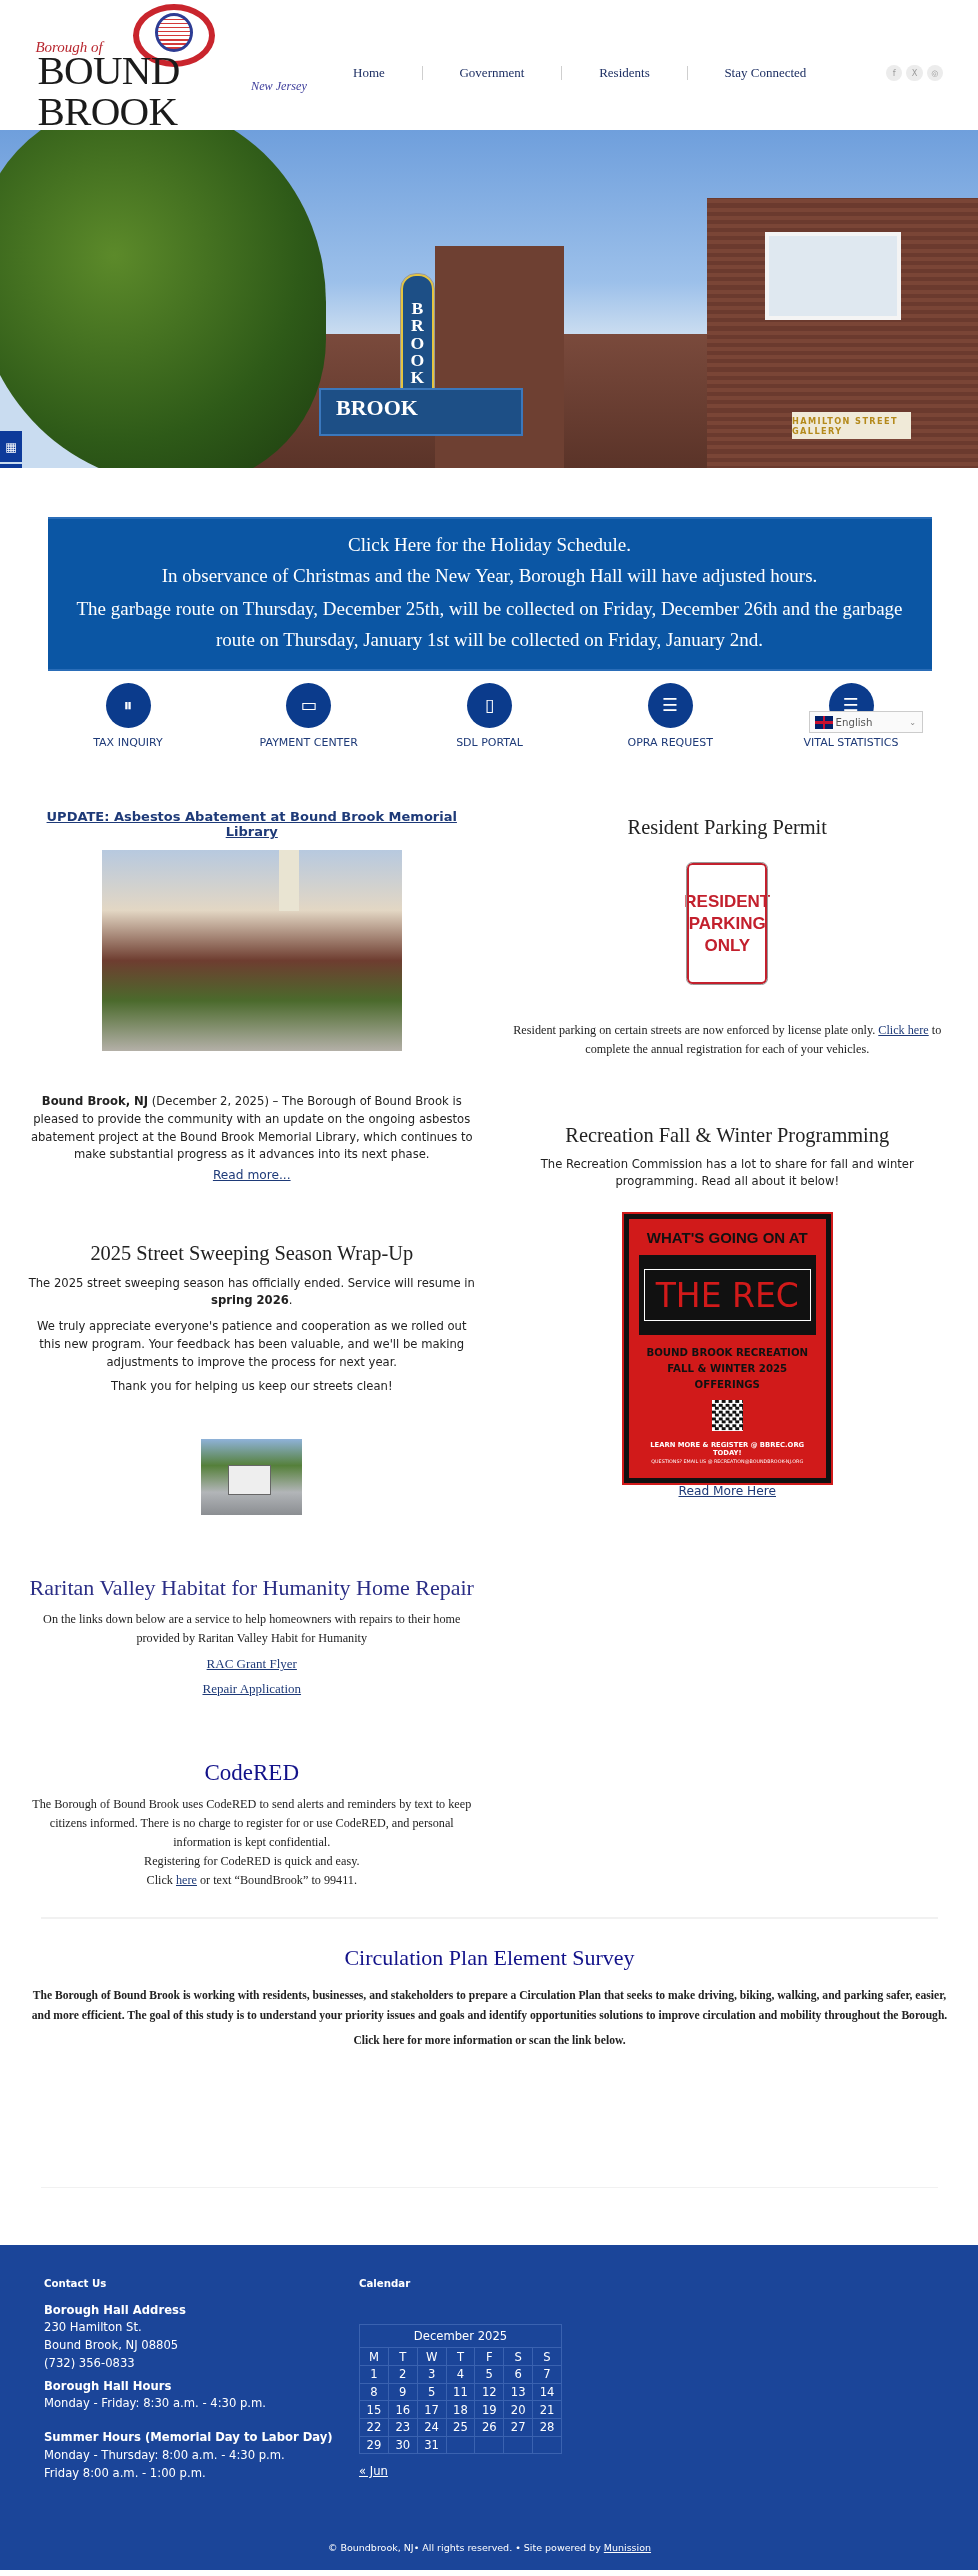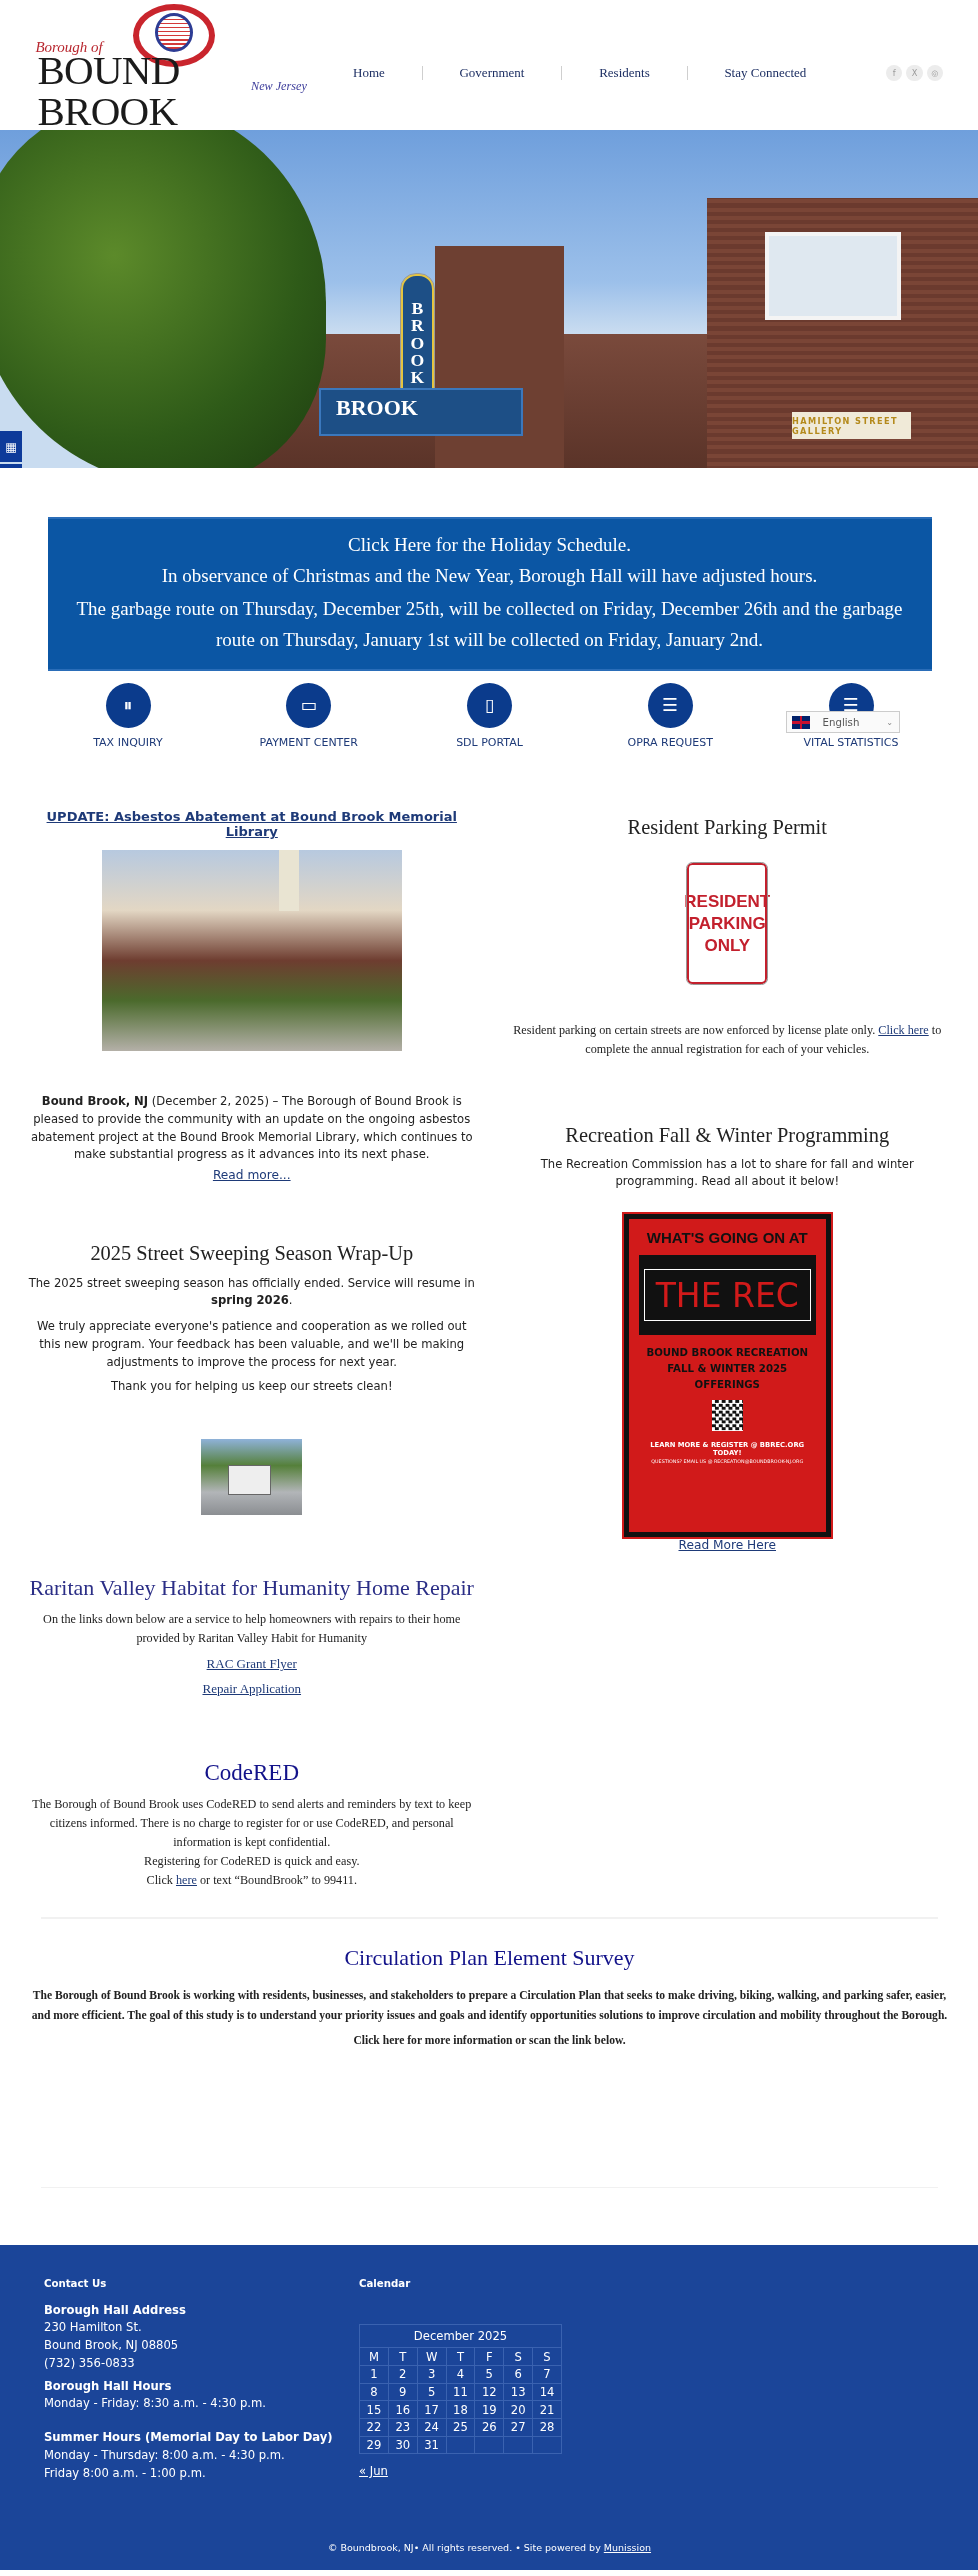--- a/index.html
+++ b/index.html
@@ -32,41 +32,41 @@
 .quick span{height:31px;background:#0d3a9a;color:#fff;display:flex;align-items:center;justify-content:center;font-size:12.2px}
 
 .alert{margin:49px auto 0;width:884px;background:#0b56a4;border-top:2px solid #2a6db8;border-bottom:2px solid #2a6db8;color:#fff;text-align:center;padding:9.5px 13.6px 13.6px;font-family:"Liberation Serif",serif}
 .alert p{font-size:19px;line-height:31px}
 .alert .gap{height:2.7px}
 
 .services{position:relative;width:884px;margin:12.2px auto 0;display:flex;justify-content:space-between;padding:0 26px}
 .svc{display:flex;flex-direction:column;align-items:center;width:109px;cursor:pointer}
 .svc .circ{width:45px;height:45px;border-radius:50%;background:#0b3b8c;display:flex;align-items:center;justify-content:center;color:#fff;font-size:17.7px}
 .svc .lbl{margin-top:8.2px;color:#1e3a78;font-size:11px;white-space:nowrap}
-.lang{position:absolute;left:738px;top:28.5px;width:114px;height:22px;border:0.7px solid #ccc;background:#fafafa;display:flex;align-items:center;padding:0 5.4px;font-size:10.2px;color:#555;gap:13px}
+.lang{position:absolute;left:761px;top:28.5px;width:114px;height:22px;border:0.7px solid #ccc;background:#fafafa;display:flex;align-items:center;padding:0 5.4px;font-size:10.2px;color:#555;gap:3px}
 .lang .flag{width:17.7px;height:12.2px;background:linear-gradient(90deg,transparent 42%,#c8102e 42% 58%,transparent 58%),linear-gradient(0deg,transparent 40%,#c8102e 40% 60%,transparent 60%),#012169}
 .lang .chev{margin-left:auto;color:#888;font-size:8.2px}
 
 .cols{display:flex;width:924px;margin:60px auto 0;gap:27px}
 .col{width:449px;text-align:center}
 .os{font-family:"DejaVu Sans",sans-serif}
 .news-title{font-size:13px;font-weight:bold;color:#1e3a78;text-decoration:underline}
 .libimg{width:300px;height:201px;margin:11px auto 0;background:linear-gradient(180deg,#b7c9df 0%,#e3d7c4 30%,#6e3d30 55%,#4b6a2c 75%,#b4b0a8 100%);position:relative}
 .libimg .steeple{position:absolute;left:177px;top:0;width:20.4px;height:61px;background:#e9e4d2}
 .p16{font-size:11.6px;line-height:17.7px;color:#222}
 .readmore{font-size:12.2px;color:#1e3a78;text-decoration:underline;display:inline-block;margin-top:4.1px}
 .h-serif{font-family:"Liberation Serif",serif;font-size:20.4px;color:#222;font-weight:normal}
 .sweepimg{width:101px;height:76px;margin:43px auto 0;background:linear-gradient(180deg,#8fb2d9 0%,#55803a 35%,#b2b5b8 70%,#8b8e92 100%);position:relative}
 .sweepimg::after{content:"";position:absolute;left:27px;top:26px;width:41px;height:28.5px;background:#eee;border:1.4px solid #666}
 .habitat{font-family:"Liberation Serif",serif;font-size:22px;color:#2b2e86}
 .ps{font-family:"Liberation Serif",serif;font-size:12.2px;line-height:19px;color:#222}
 .ls{font-family:"Liberation Serif",serif;font-size:13px;color:#1e3a78;text-decoration:underline}
 .codered{font-family:Liberation Serif, serif;font-size:23px;color:#13138a}
 .sign{width:80px;height:121px;margin:24.5px auto 0;border:2.7px solid #c3202d;border-radius:5.4px;outline:1.4px solid #999;outline-offset:0.7px;display:flex;flex-direction:column;align-items:center;justify-content:center;color:#c3202d;font-weight:bold;font-size:17px;line-height:22px;font-family:"Liberation Sans",sans-serif}
-.recimg{width:207px;height:323px;margin:23px auto 0;background:#d11a1a;border:5.4px solid #111;outline:2px solid #d11a1a;display:flex;flex-direction:column;align-items:center;padding:9.5px 6.8px}
+.recimg{width:207px;height:269px;margin:23px auto 0;background:#d11a1a;border:5.4px solid #111;outline:2px solid #d11a1a;display:flex;flex-direction:column;align-items:center;padding:9.5px 6.8px}
 .recimg .t1{font-size:15px;font-weight:bold;color:#111;font-family:"Liberation Sans",sans-serif}
 .recimg .blk{width:177px;height:80px;background:#111;margin-top:9.5px;display:flex;align-items:center;justify-content:center;color:#d11a1a;font-size:33px;font-weight:normal;border:4.1px solid #111}
 .recimg .blk span{border:1.4px solid #fff;padding:5.4px 11px}
 .recimg .t2{font-size:10.2px;font-weight:bold;color:#111;line-height:16.3px;margin-top:9.5px;text-align:center}
 .recimg .qr{width:31px;height:31px;margin-top:6.8px;background:repeating-conic-gradient(#111 0 25%,#fff 0 50%) 0 0/6.8px 6.8px}
 .recimg .t3{font-size:6.8px;font-weight:bold;color:#fff;margin-top:9.5px}
 .recimg .t4{font-size:4.8px;color:#fff;margin-top:2.7px}
 
 .hr{width:897px;height:1.4px;background:#f1f1f1;margin:0 auto}
 .circ-sec{text-align:center;width:924px;margin:0 auto;padding:26px 0 0}

